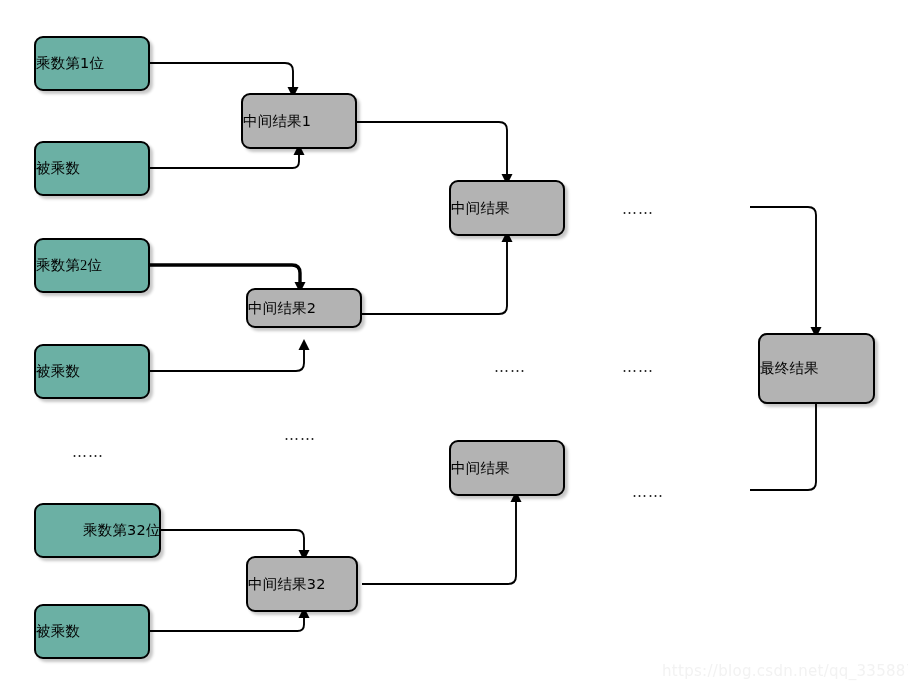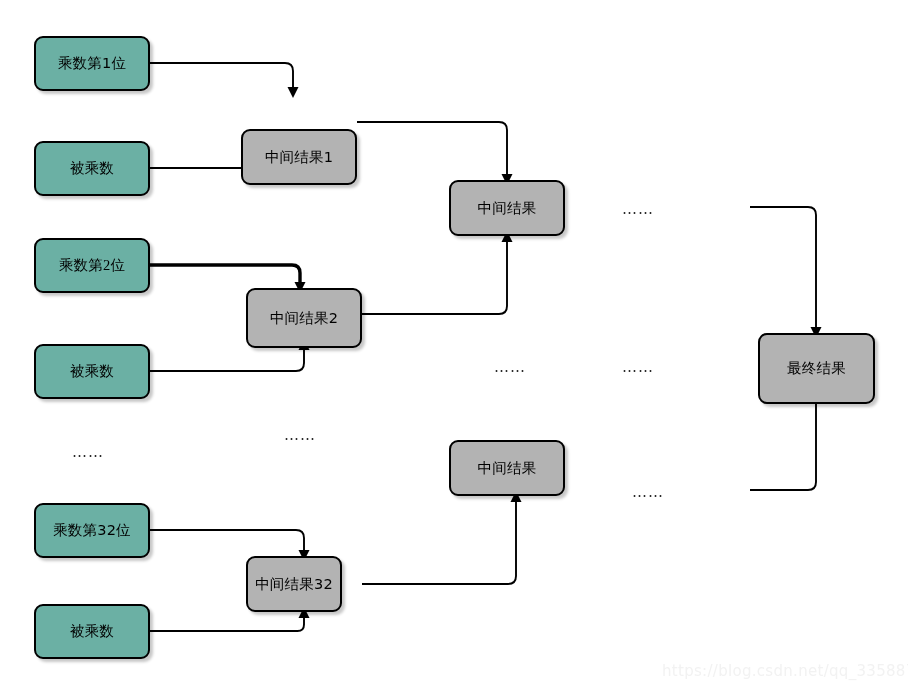--- a/index.html
+++ b/index.html
@@ -24,21 +24,20 @@
     width: 908px;
     height: 694px;
   }
   .node {
     position: absolute;
     box-sizing: border-box;
     border: 2px solid #000000;
     border-radius: 9px;
     display: flex;
     align-items: center;
-    justify-content: center;
     font-size: 14.5px;
     color: #000000;
     letter-spacing: 0.2px;
     box-shadow: 3px 3px 3px rgba(0,0,0,0.22);
     z-index: 3;
     white-space: nowrap;
   }
   .node.green {
     background: #6bb0a4;
   }
@@ -122,33 +121,33 @@
       </div>
       <div class="node green" style="left: 34px; top: 141px; width: 116px; height: 55px;">
         <span>被乘数</span>
       </div>
       <div class="node green" style="left: 34px; top: 238px; width: 116px; height: 55px; font-family: Liberation Serif, serif;">
         <span>乘数第2位</span>
       </div>
       <div class="node green" style="left: 34px; top: 344px; width: 116px; height: 55px;">
         <span>被乘数</span>
       </div>
-      <div class="node green" style="left: 34px; top: 503px; width: 116px; height: 55px;">
+      <div class="node green" style="left: 34px; top: 503px; width: 127px; height: 55px; padding-left: 47px;">
         <span>乘数第32位</span>
       </div>
       <div class="node green" style="left: 34px; top: 604px; width: 116px; height: 55px;">
         <span>被乘数</span>
       </div>
-      <div class="node gray" style="left: 241px; top: 93px; width: 116px; height: 56px; margin-top: 36px;">
+      <div class="node gray" style="left: 241px; top: 93px; width: 116px; height: 56px;">
         <span>中间结果1</span>
       </div>
-      <div class="node gray" style="left: 246px; top: 288px; width: 116px; height: 60px;">
+      <div class="node gray" style="left: 246px; top: 288px; width: 116px; height: 40px;">
         <span>中间结果2</span>
       </div>
-      <div class="node gray" style="left: 246px; top: 556px; width: 96px; height: 56px;">
+      <div class="node gray" style="left: 246px; top: 556px; width: 112px; height: 56px;">
         <span>中间结果32</span>
       </div>
       <div class="node gray" style="left: 449px; top: 180px; width: 116px; height: 56px;">
         <span>中间结果</span>
       </div>
       <div class="node gray" style="left: 449px; top: 440px; width: 116px; height: 56px;">
         <span>中间结果</span>
       </div>
       <div class="node gray" style="left: 758px; top: 333px; width: 117px; height: 71px;">
         <span>最终结果</span>

